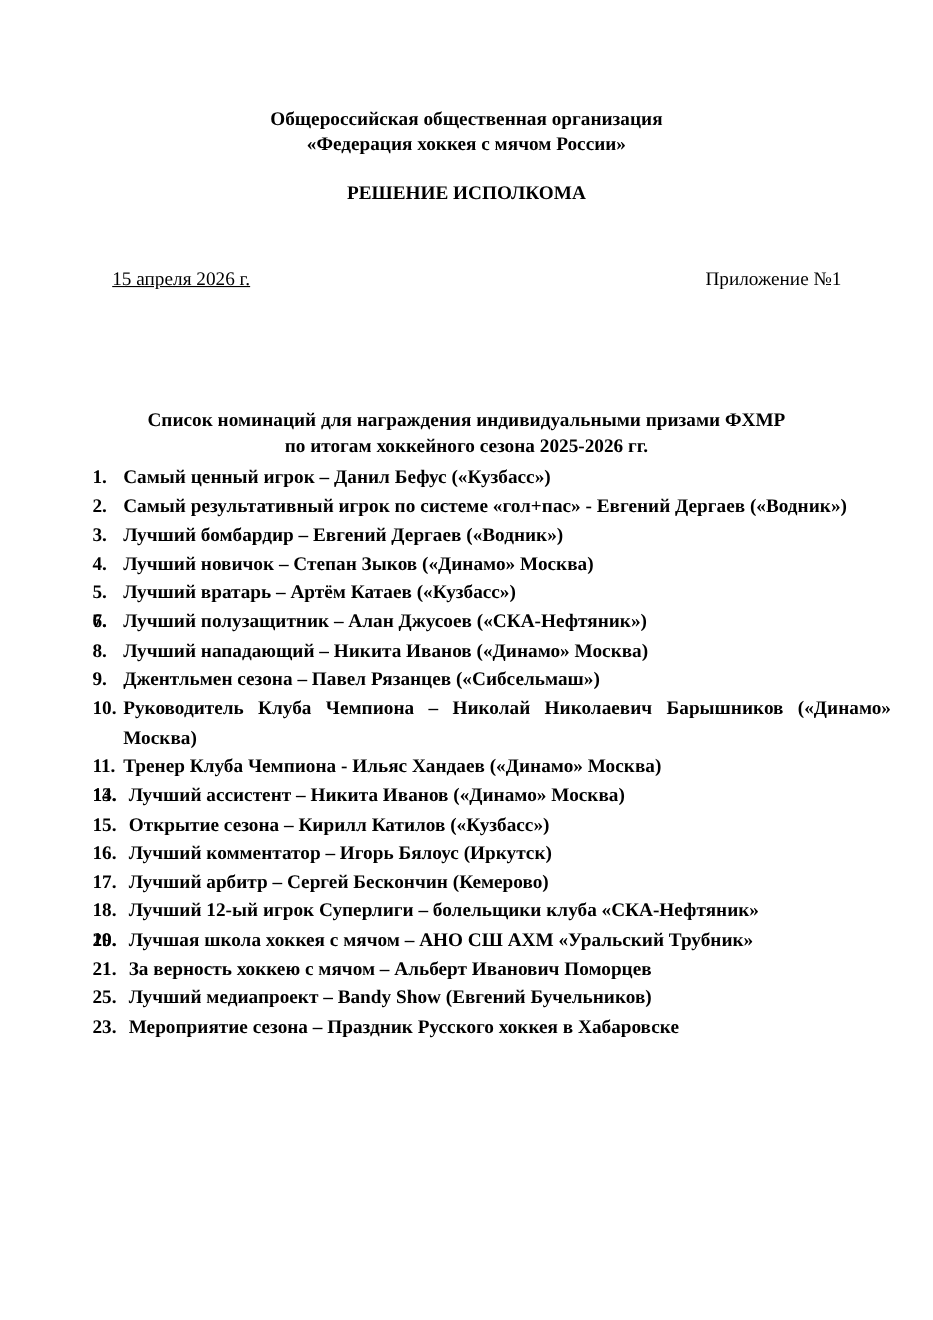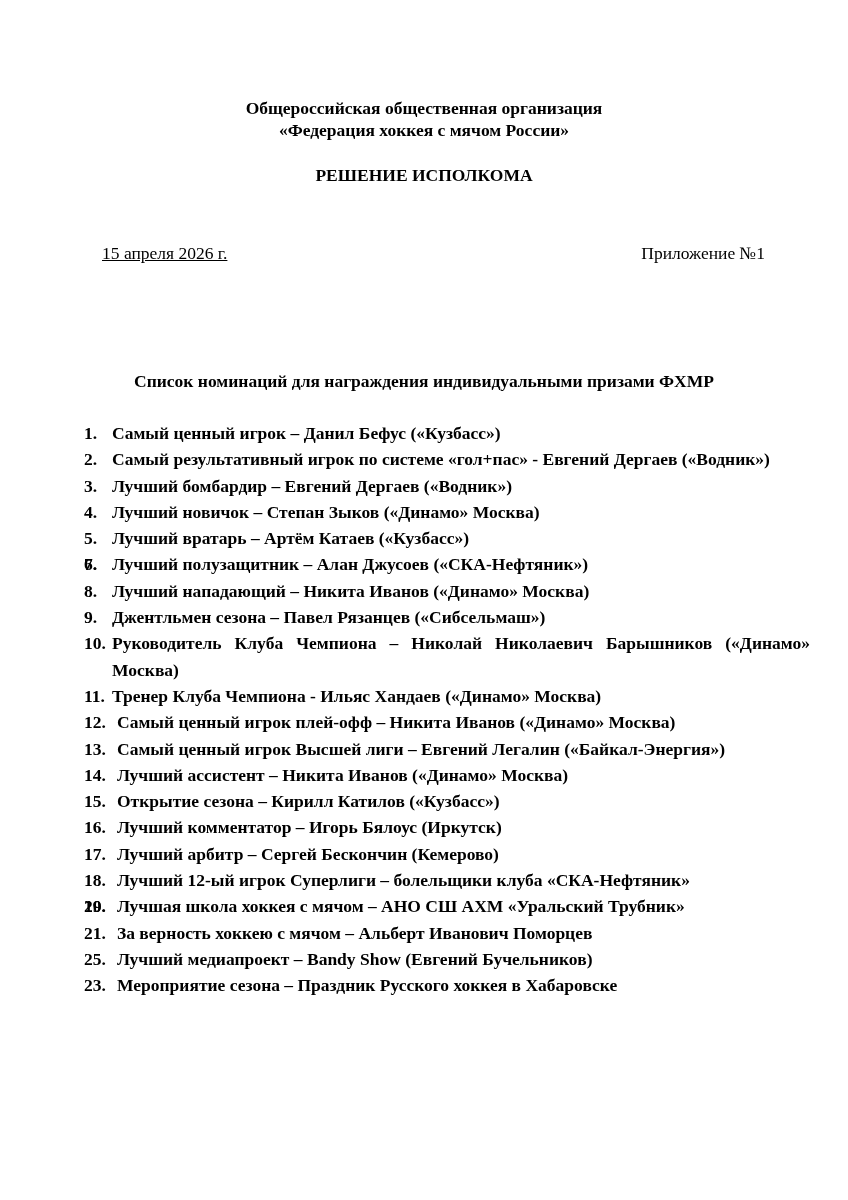--- a/index.html
+++ b/index.html
@@ -101,36 +101,36 @@
     <div>«Федерация хоккея с мячом России»</div>
   </div>
 
   <div class="decision">РЕШЕНИЕ ИСПОЛКОМА</div>
 
   <div class="date">15 апреля 2026 г.</div>
   <div class="appendix">Приложение №1</div>
 
   <div class="list-title">
     <div>Список номинаций для награждения индивидуальными призами ФХМР</div>
+    <div>по итогам хоккейного сезона 2025-2026 гг.</div>
   </div>
 
   <ol class="list">
     <li><span class="num">1.</span><span>Самый ценный игрок – Данил Бефус («Кузбасс»)</span></li>
     <li class="justify-full"><span class="num">2.</span><span>Самый результативный игрок по системе «гол+пас» - Евгений Дергаев («Водник»)</span></li>
     <li><span class="num">3.</span><span>Лучший бомбардир – Евгений Дергаев («Водник»)</span></li>
     <li><span class="num">4.</span><span>Лучший новичок – Степан Зыков («Динамо» Москва)</span></li>
     <li><span class="num">5.</span><span>Лучший вратарь – Артём Катаев («Кузбасс»)</span></li>
     <li><span class="num">6.</span></li>
     <li><span class="num">7.</span><span>Лучший полузащитник – Алан Джусоев («СКА-Нефтяник»)</span></li>
     <li><span class="num">8.</span><span>Лучший нападающий – Никита Иванов («Динамо» Москва)</span></li>
     <li><span class="num">9.</span><span>Джентльмен сезона – Павел Рязанцев («Сибсельмаш»)</span></li>
     <li class="justify-full"><span class="num">10.</span><span>Руководитель Клуба Чемпиона – Николай Николаевич Барышников («Динамо» Москва)</span></li>
     <li><span class="num">11.</span><span>Тренер Клуба Чемпиона - Ильяс Хандаев («Динамо» Москва)</span></li>
-    <li class="wide"><span class="num">12.</span><span>Самый ценный игрок плей-офф – Никита Иванов («Динамо» Москва)</span></li>
-    <li class="wide"><span class="num">13.</span><span>Самый ценный игрок Высшей лиги – Евгений Легалин («Байкал-Энергия»)</span></li>
+    <li class="wide"><span class="num">13.</span></li>
     <li class="wide"><span class="num">14.</span><span>Лучший ассистент – Никита Иванов («Динамо» Москва)</span></li>
     <li class="wide"><span class="num">15.</span><span>Открытие сезона – Кирилл Катилов («Кузбасс»)</span></li>
     <li class="wide"><span class="num">16.</span><span>Лучший комментатор – Игорь Бялоус (Иркутск)</span></li>
     <li class="wide"><span class="num">17.</span><span>Лучший арбитр – Сергей Бескончин (Кемерово)</span></li>
     <li class="wide"><span class="num">18.</span><span>Лучший 12-ый игрок Суперлиги – болельщики клуба «СКА-Нефтяник»</span></li>
     <li class="wide"><span class="num">19.</span></li>
     <li class="wide"><span class="num">20.</span><span>Лучшая школа хоккея с мячом – АНО СШ АХМ «Уральский Трубник»</span></li>
     <li class="wide"><span class="num">21.</span><span>За верность хоккею с мячом – Альберт Иванович Поморцев</span></li>
     <li class="wide"><span class="num">25.</span><span>Лучший медиапроект – Bandy Show (Евгений Бучельников)</span></li>
     <li class="wide"><span class="num">23.</span><span>Мероприятие сезона – Праздник Русского хоккея в Хабаровске</span></li>

